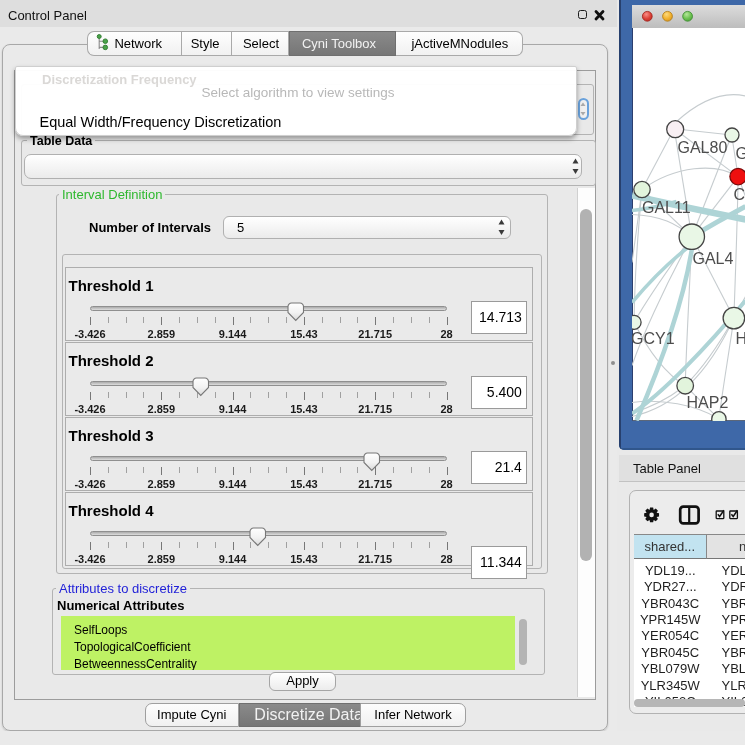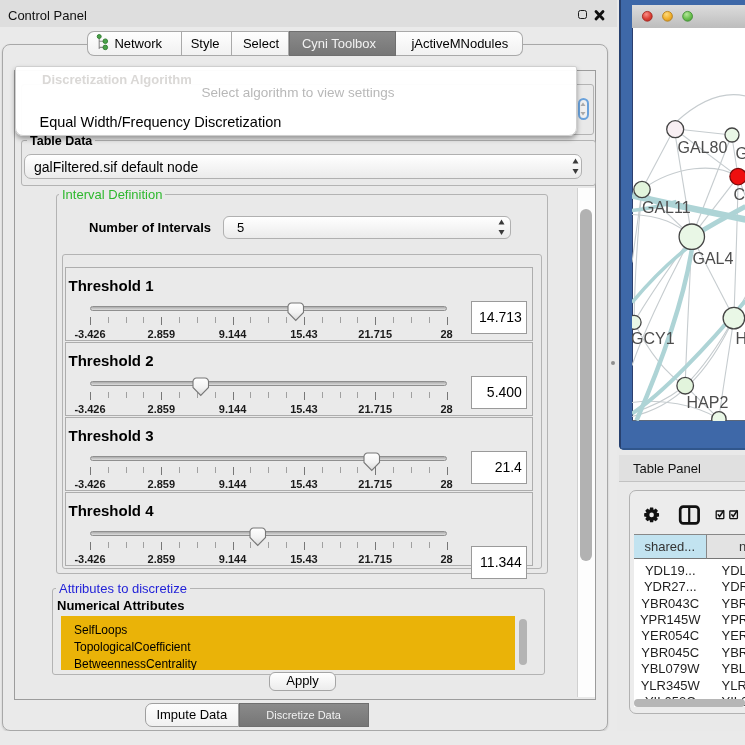--- a/index.html
+++ b/index.html
@@ -33,21 +33,20 @@
   <div class="abs" style="left:577.5px;top:98px;width:11px;height:22px;background:#f0f0f0;border:2.5px solid #6aa2dc;border-radius:6px;box-sizing:border-box;"></div>
   <svg class="abs" style="left:579px;top:101px;" width="8" height="16">
       <path d="M4 1.5 L6.5 5 L1.5 5 Z" fill="#aaa"></path>
       <path d="M4 14.5 L6.5 11 L1.5 11 Z" fill="#aaa"></path>
     </svg>
 
   <div class="fieldset" style="left:21px;top:139.5px;width:573px;height:44px;"></div>
   <div class="gtitle" style="left:27px;top:134.5px;color:#000;font-weight:bold;font-size:12.5px;">Table Data</div>
 
   <div class="abs combo" style="left:24px;top:153.5px;width:558px;height:25px;border:1px solid #b0b0b0;border-radius:7px;background:linear-gradient(#ffffff,#ebebeb);box-sizing:border-box;"></div>
-  <div class="abs" style="left:34px;top:158.5px;font-size:14px;color:#000;">galFiltered.sif default node</div>
   <svg class="abs" style="left:570px;top:155.5px;" width="12" height="21">
       <path d="M5.5 2.5 L8.5 7.5 L2.5 7.5 Z" fill="#3a3a3a"></path>
       <path d="M5.5 18 L8.5 13 L2.5 13 Z" fill="#3a3a3a"></path>
     </svg>
 
   <div class="fieldset" style="left:56px;top:194px;width:490px;height:378px;"></div>
   <div class="gtitle" style="left:59px;top:188px;color:#2eb82e;">Interval Definition</div>
 
   <div class="abs" style="left:89px;top:219.5px;font-size:13px;font-weight:bold;color:#000;">Number of Intervals</div>
   <div class="abs" style="left:223px;top:216px;width:288px;height:23px;border:1px solid #b0b0b0;border-radius:6px;background:linear-gradient(#ffffff,#ebebeb);box-sizing:border-box;"></div>
@@ -272,32 +271,33 @@
           </linearGradient>
         </defs>
         <path d="M1 4.5 A3.5 3.5 0 0 1 4.5 1 L13 1 A3.5 3.5 0 0 1 16.5 4.5 L16.5 10.5 L8.75 18.5 L1 10.5 Z" fill="url(#tg492)" stroke="#777777" stroke-width="1.1"></path>
       </svg>
   <div class="abs" style="left:405.4px;top:33px;width:56px;height:33px;background:#fff;border:1px solid #9a9a9a;box-sizing:border-box;font-size:14px;text-align:right;line-height:31px;padding-right:4.5px;margin-top:20px;">11.344</div>
 </div>
 
   <div class="fieldset" style="left:52px;top:587.5px;width:491px;height:85px;"></div>
   <div class="gtitle" style="left:56px;top:581.5px;color:#2323d8;">Attributes to discretize</div>
   <div class="abs" style="left:57px;top:597.5px;font-size:13px;font-weight:bold;color:#000;">Numerical Attributes</div>
-  <div class="abs" style="left:61px;top:616px;width:454px;height:54px;background:#eab308;overflow:hidden;">
+  <div class="abs" style="left:61px;top:616px;width:454px;height:54px;background:#bef264;overflow:hidden;">
     <div style="position:absolute;left:13px;top:7px;font-size:12px;">SelfLoops</div>
     <div style="position:absolute;left:13px;top:24px;font-size:12px;">TopologicalCoefficient</div>
     <div style="position:absolute;left:13px;top:41px;font-size:12px;">BetweennessCentrality</div>
   </div>
   <div class="abs" style="left:518.5px;top:619px;width:8.5px;height:46px;background:#b4b4b4;border-radius:4px;"></div>
 
   <div class="abs" style="left:269px;top:672px;width:67px;height:18.5px;border:1px solid #a5a5a5;border-radius:6px;background:linear-gradient(#ffffff,#ececec);box-sizing:border-box;text-align:center;font-size:13px;line-height:16.5px;">Apply</div>
 
   <div class="abs" style="left:145px;top:702.5px;width:321px;height:24px;">
-    <div class="abs" style="left:0;top:0;width:93.6px;height:24px;border:1px solid #9f9f9f;border-radius:7px 0 0 7px;background:linear-gradient(#fdfdfd,#f0f0f0);box-sizing:border-box;text-align:center;font-size:13px;line-height:22px;">Impute Data</div>
-    <div class="abs" style="left:93.6px;top:0;width:130px;height:24px;border:1px solid #6f6f6f;background:linear-gradient(#8a8a8a,#767676);box-sizing:border-box;text-align:center;font-size:11px;line-height:22px;color:#f2f2f2;">Discretize Data</div>
+    <div class="abs" style="left:0;top:0;width:93.6px;height:24px;border:1px solid #9f9f9f;border-radius:7px 0 0 7px;background:linear-gradient(#fdfdfd,#f0f0f0);box-sizing:border-box;text-align:center;font-size:13px;line-height:22px;">Impute Cyni</div>
+    <div class="abs" style="left:93.6px;top:0;width:140px;height:24px;border:1px solid #6f6f6f;background:linear-gradient(#8a8a8a,#767676);box-sizing:border-box;text-align:center;font-size:16px;line-height:22px;color:#f2f2f2;">Discretize Data</div>
+    <div class="abs" style="left:215.2px;top:0;width:105.6px;height:24px;border:1px solid #9f9f9f;border-radius:0 7px 7px 0;background:linear-gradient(#fdfdfd,#f0f0f0);box-sizing:border-box;text-align:center;font-size:13px;line-height:22px;">Infer Network</div>
   </div>
 </div>
 
 <div class="abs" style="left:87.4px;top:30.7px;width:435.2px;height:25.5px;">
   <div class="abs" style="left:0;top:0;width:93.3px;height:25.5px;border:1px solid #a9a9a9;border-right:none;border-radius:7px 0 0 7px;background:linear-gradient(#fefefe,#f1f1f1);box-sizing:border-box;"></div>
   <div class="abs" style="left:93.3px;top:0;width:50.4px;height:25.5px;border:1px solid #a9a9a9;border-right:none;background:linear-gradient(#fefefe,#f1f1f1);box-sizing:border-box;"></div>
   <div class="abs" style="left:143.7px;top:0;width:58px;height:25.5px;border:1px solid #a9a9a9;background:linear-gradient(#fefefe,#f1f1f1);box-sizing:border-box;"></div>
   <div class="abs" style="left:201.7px;top:0;width:106.7px;height:25.5px;border:1px solid #6f6f6f;background:linear-gradient(#8a8a8a,#767676);box-sizing:border-box;"></div>
   <div class="abs" style="left:308.4px;top:0;width:126.8px;height:25.5px;border:1px solid #a9a9a9;border-left:none;border-radius:0 7px 7px 0;background:linear-gradient(#fefefe,#f1f1f1);box-sizing:border-box;"></div>
   <svg class="abs" style="left:9px;top:2.5px;" width="14" height="19">
@@ -307,21 +307,21 @@
     <circle cx="9.3" cy="14.4" r="2.3" fill="#4aa34a" stroke="#2f7a2f" stroke-width="0.9"></circle>
   </svg>
   <div class="abs" style="left:27px;top:5.5px;font-size:13px;">Network</div>
   <div class="abs" style="left:103.3px;top:5.5px;font-size:13px;">Style</div>
   <div class="abs" style="left:155.5px;top:5.5px;font-size:13px;">Select</div>
   <div class="abs" style="left:214.5px;top:5.5px;font-size:13px;color:#f2f2f2;">Cyni Toolbox</div>
   <div class="abs" style="left:324px;top:5.5px;font-size:13px;">jActiveMNodules</div>
 </div>
 
 <div class="abs" style="left:15px;top:66px;width:562px;height:70px;background:rgba(255,255,255,0.97);border:1px solid #cfcfcf;border-radius:2px 2px 8px 8px;box-shadow:0 3px 5px rgba(0,0,0,0.35);box-sizing:border-box;">
-  <div class="abs" style="left:26px;top:5px;font-size:13px;font-weight:bold;color:#dad8d6;">Discretization Algorithm</div>
+  <div class="abs" style="left:26px;top:5px;font-size:13px;font-weight:bold;color:#dad8d6;">Discretization Frequency</div>
   <div class="abs" style="left:2px;top:17.5px;width:100%;text-align:center;font-size:13.5px;color:#b8b8b8;">Select algorithm to view settings</div>
   <div class="abs" style="left:-0.5px;top:47px;font-size:14.5px;color:#000;padding-left:24px;">Equal Width/Frequency Discretization</div>
 </div>
 
 <div class="abs" style="left:619px;top:0;width:126px;height:450px;background:#3e68a8;overflow:hidden;border-radius:0 0 0 5px;">
   <div class="abs" style="left:0;top:0;width:2px;height:450px;background:#27406e;"></div>
 
   <div class="abs" style="left:12.5px;top:5px;width:113.5px;height:22.5px;background:linear-gradient(#dcdcdc,#bdbdbd);border-bottom:1px solid #9a9a9a;"></div>
   <svg class="abs" style="left:12.5px;top:5px;" width="113" height="23">
     <defs>

